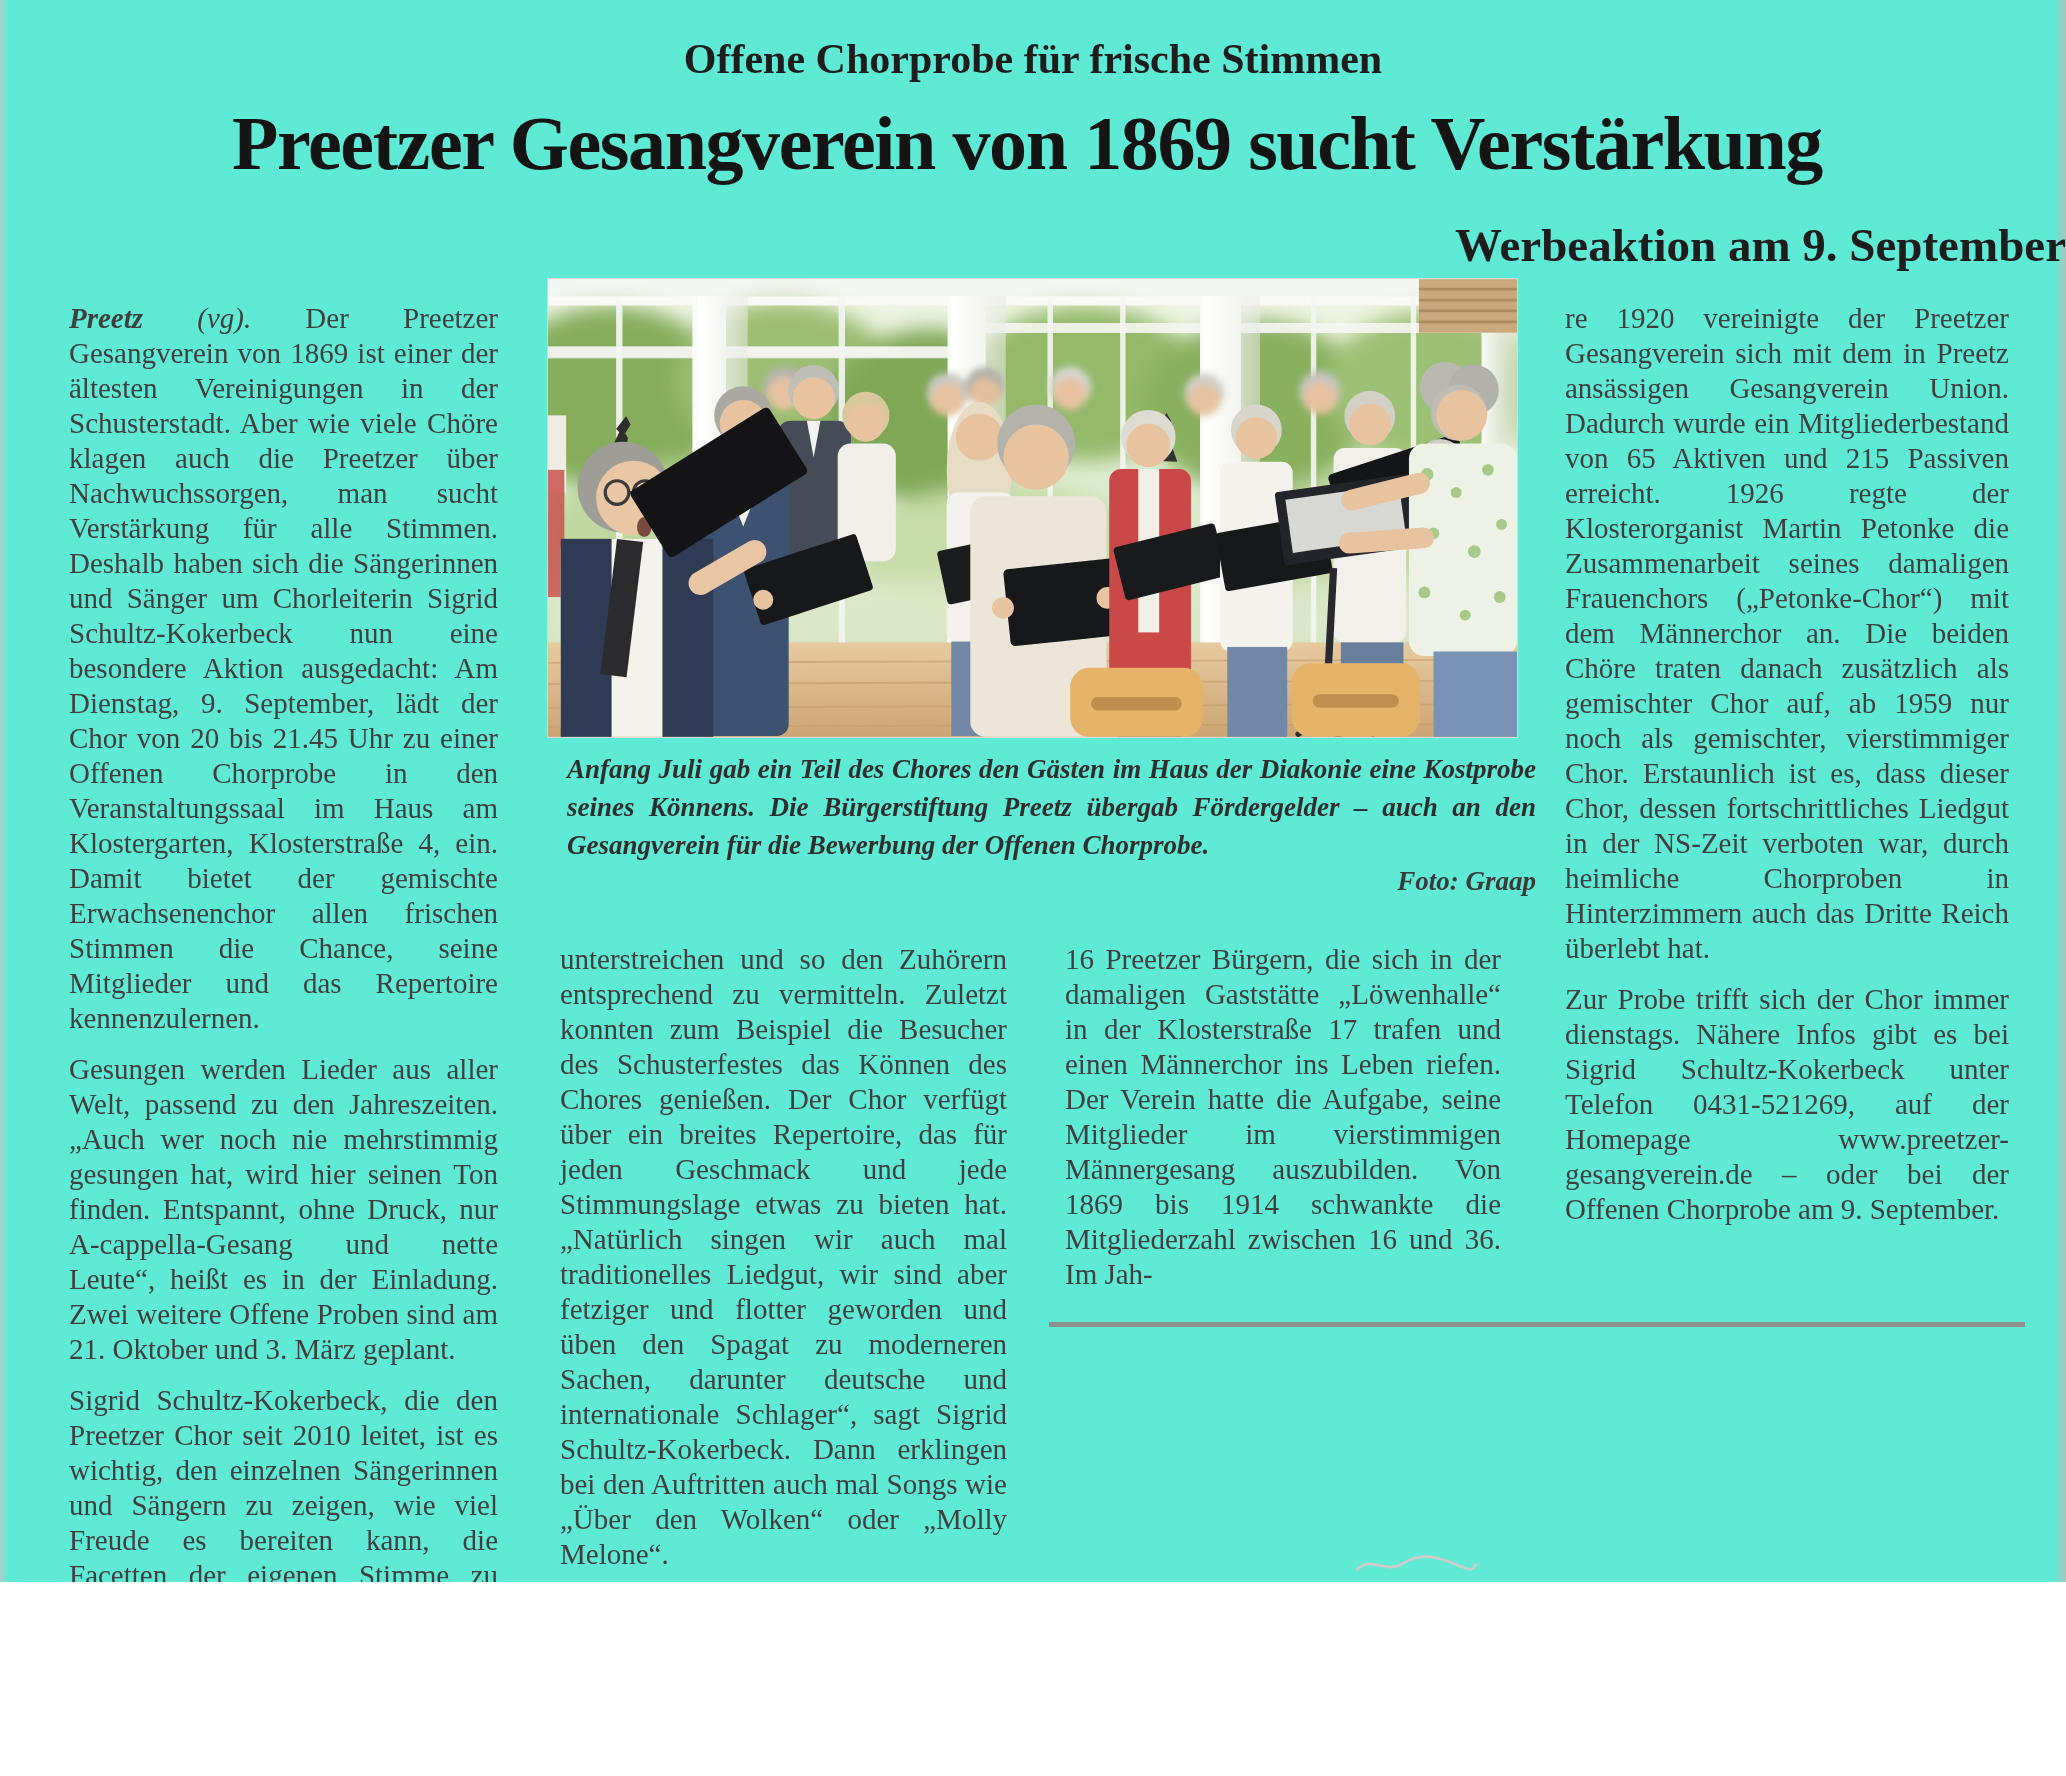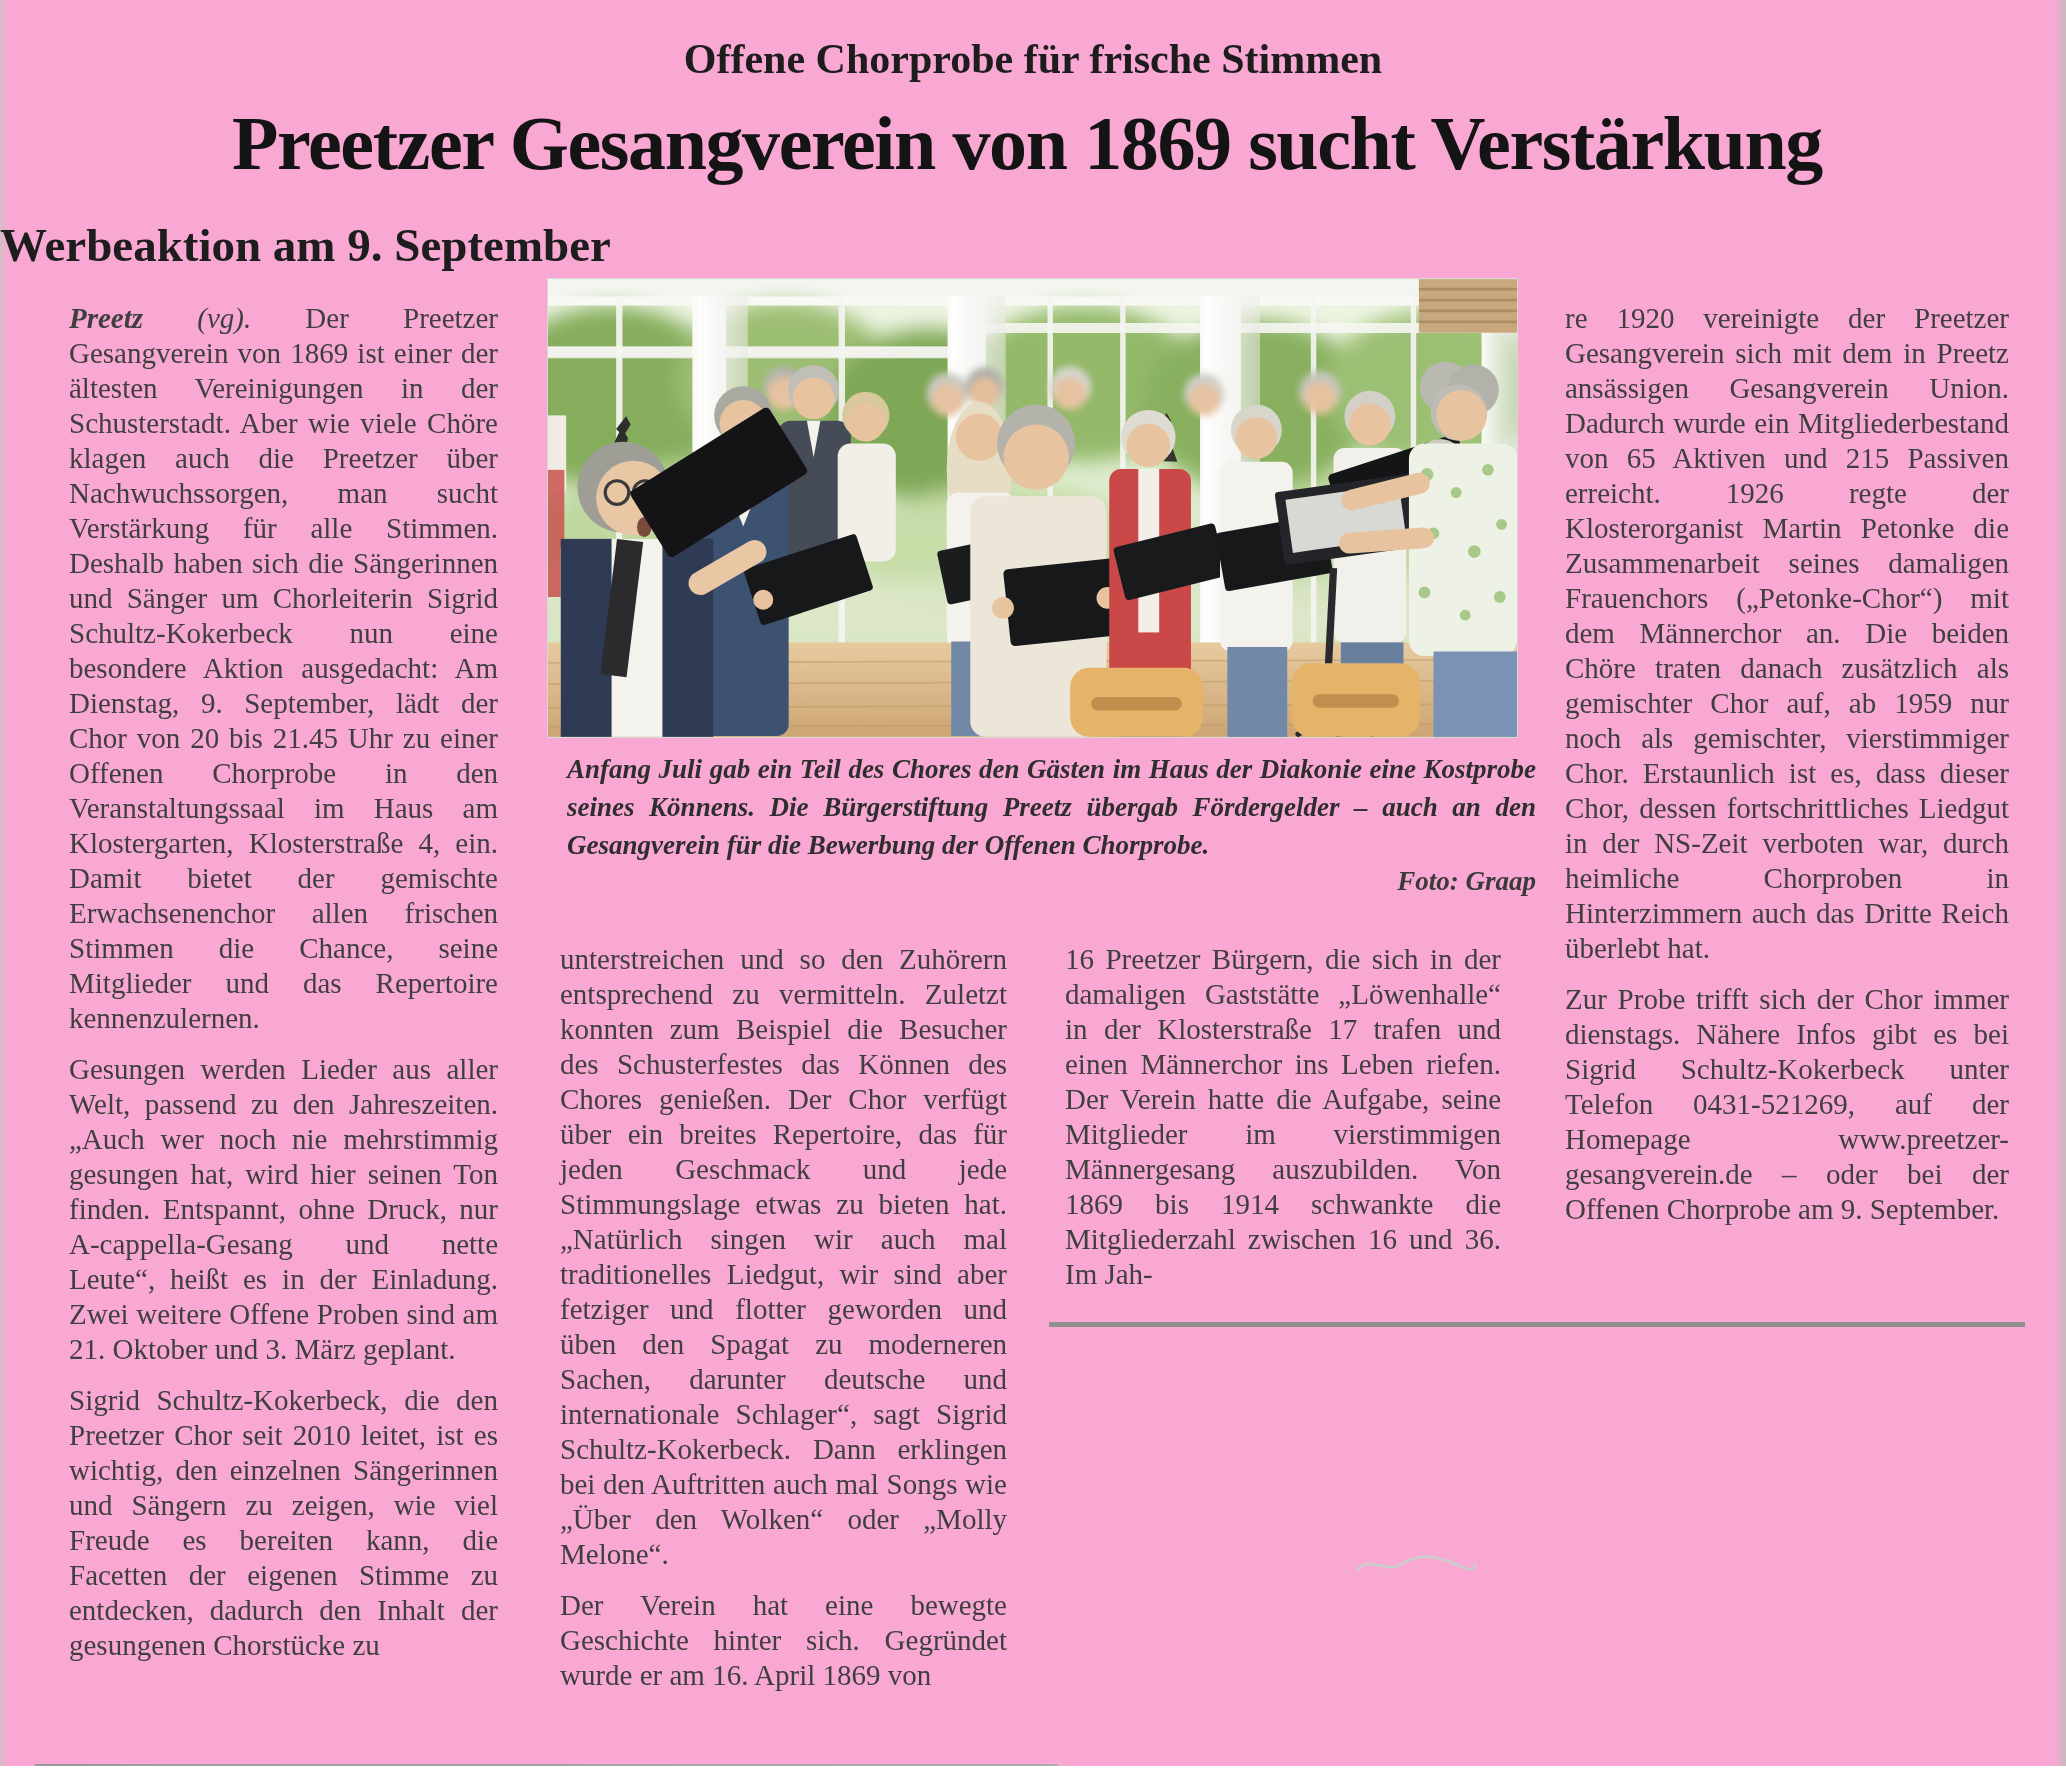--- a/index.html
+++ b/index.html
@@ -1,30 +1,30 @@
 <!DOCTYPE html>
 <html lang="de" style="font-size:7.3px"><head>
 <meta charset="utf-8">
 <style>
   html,body{margin:0;padding:0;}
   body{width:2066px;height:1777px;background:#ffffff;font-family:"Liberation Serif","DejaVu Serif",serif;}
-  #page{position:relative;width:2066px;height:1766px;background:#f9a8d4;overflow:hidden;color:#3a3a3a;}
+  #page{position:relative;width:2066px;height:1582px;background:#5eead4;overflow:hidden;color:#3a3a3a;}
 
   
   .edge-left{position:absolute;left:0;top:0;width:8.2px;height:100%;
     background:linear-gradient(to right,#c6c6c2,rgba(255,255,255,0));opacity:.75;}
   .edge-right{position:absolute;right:0;top:0;width:11.8px;height:100%;
     background:linear-gradient(to left,#bdbdb9,rgba(255,255,255,0));opacity:.8;}
 
   
   .kicker{position:absolute;left:0;right:0;top:35px;text-align:center;
     font-size:42px;font-weight:bold;color:#1d1d1d;letter-spacing:0;}
   .headline{position:absolute;left:24px;right:36px;top:104px;margin:0;text-align:center;
     font-size:76px;font-weight:bold;color:#141414;letter-spacing:-1.4px;line-height:1.05;}
-  .subhead{position:absolute;left:0;right:0;top:218px;text-align:left;
+  .subhead{position:absolute;left:0;right:0;top:218px;text-align:right;
     font-size:47px;font-weight:bold;color:#1d1d1d;}
 
   
   .col{position:absolute;font-size:29px;line-height:35px;text-align:justify;color:#3f3f3f;}
   .col p{margin:16px;}
   .col1{left:53px;top:285px;width:461px;}
   .col2{left:544px;top:926px;width:479px;}
   .col3{left:1049px;top:926px;width:468px;}
   .col4{left:1549px;top:285px;width:476px;}
   .dateline-city{font-weight:bold;font-style:italic;}

